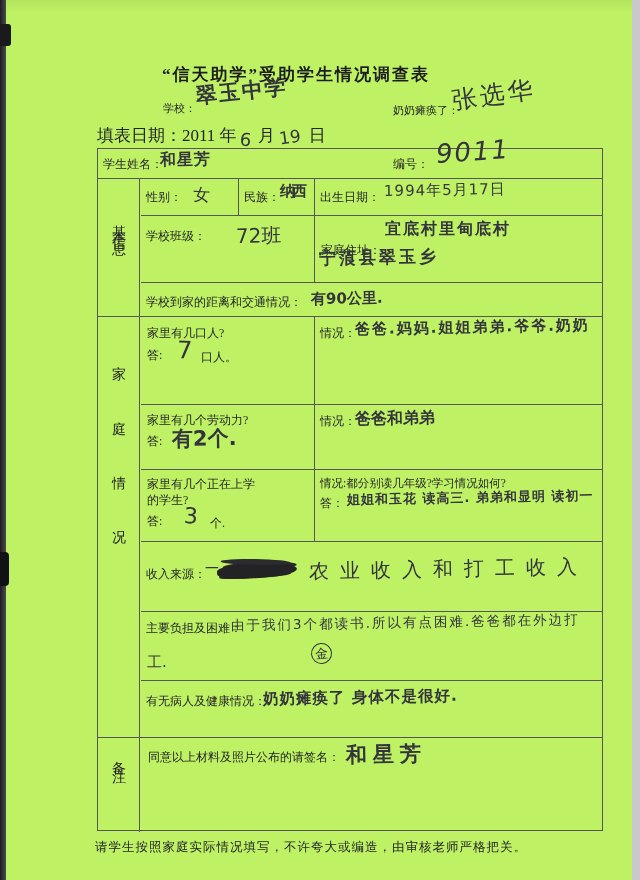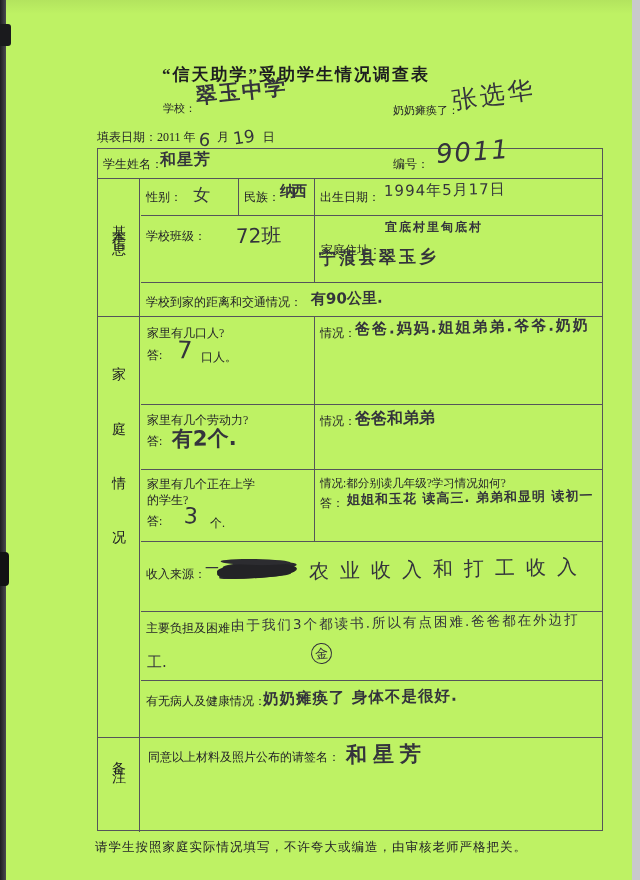--- a/index.html
+++ b/index.html
@@ -20,21 +20,21 @@
   .hw{position:absolute;font-family:"DejaVu Sans",sans-serif;color:#34343c;
       white-space:nowrap;transform:rotate(-2deg);transform-origin:left center;}
   .thick{font-weight:bold;}
   .r0t{transform:none;} .rm1{transform:rotate(-1deg);} .rm4{transform:rotate(-4deg);}
   .rm6{transform:rotate(-6deg);} .rm8{transform:rotate(-8deg);} .rp2{transform:rotate(2deg);} .rp3{transform:rotate(3deg);}
 
   .title{position:absolute;left:0;right:40px;top:63px;text-align:center;
          font-size:17px;font-weight:bold;letter-spacing:2px;color:#1d1d20;}
 
   .date-row{position:absolute;left:97px;top:124px;display:inline-flex;align-items:baseline;}
-  .date-row .pl2{position:relative;color:#242428;font-size:12px;white-space:nowrap;}
+  .date-row .pl2{position:relative;color:#242428;font-size:17px;white-space:nowrap;}
   .date-row .hw2{position:relative;font-family:"DejaVu Sans",sans-serif;color:#34343c;}
 
   .tbl{position:absolute;left:97px;top:148px;width:506px;height:683px;border:1px solid #55555a;}
   .r0row{position:absolute;top:0;left:0;right:0;height:30px;border-bottom:1px solid #55555a;}
   .sec{position:absolute;left:0;right:0;border-bottom:1px solid #55555a;}
   .sec-basic{top:30px;height:138px;}
   .sec-family{top:168px;height:421px;}
   .sec-note{top:589px;height:94px;border-bottom:none;}
   .seclabel{position:absolute;left:0;top:0;bottom:0;width:42px;border-right:1px solid #55555a;
             display:flex;justify-content:center;}
@@ -102,21 +102,21 @@
           <span class="pl f12" style="left:103px;top:10px;">民族：</span>
           <span class="hw thick r0t" style="left:139px;top:3px;font-size:15px;letter-spacing:-3px;">纳西</span>
           <span class="pl f12" style="left:179px;top:10px;">出生日期：</span>
           <span class="hw rm1" style="left:243px;top:3px;font-size:15px;letter-spacing:1px;">1994年5月17日</span>
         </div>
         <div class="brow" style="height:67px;">
           <span class="vline" style="left:173px;"></span>
           <span class="pl f12" style="left:5px;top:12px;">学校班级：</span>
           <span class="hw rm1" style="left:95px;top:7px;font-size:20px;">72班</span>
           <span class="pl f12" style="left:180px;top:26px;font-family:Liberation Mono, monospace;">家庭住址：</span>
-          <span class="hw thick r0t" style="left:244px;top:3px;font-size:12px;letter-spacing:2px;">宜底村里甸底村</span>
+          <span class="hw thick r0t" style="left:244px;top:3px;font-size:16px;letter-spacing:2px;">宜底村里甸底村</span>
           <span class="hw thick rm1" style="left:178px;top:31px;font-size:17px;letter-spacing:3px;">宁蒗县翠玉乡</span>
         </div>
         <div class="brow nbb" style="height:34px;">
           <span class="pl f12" style="left:5px;top:11px;">学校到家的距离和交通情况：</span>
           <span class="hw thick rm1" style="left:170px;top:7px;font-size:15px;">有90公里.</span>
         </div>
       </div>
     </div>
 
     <div class="sec sec-family">

